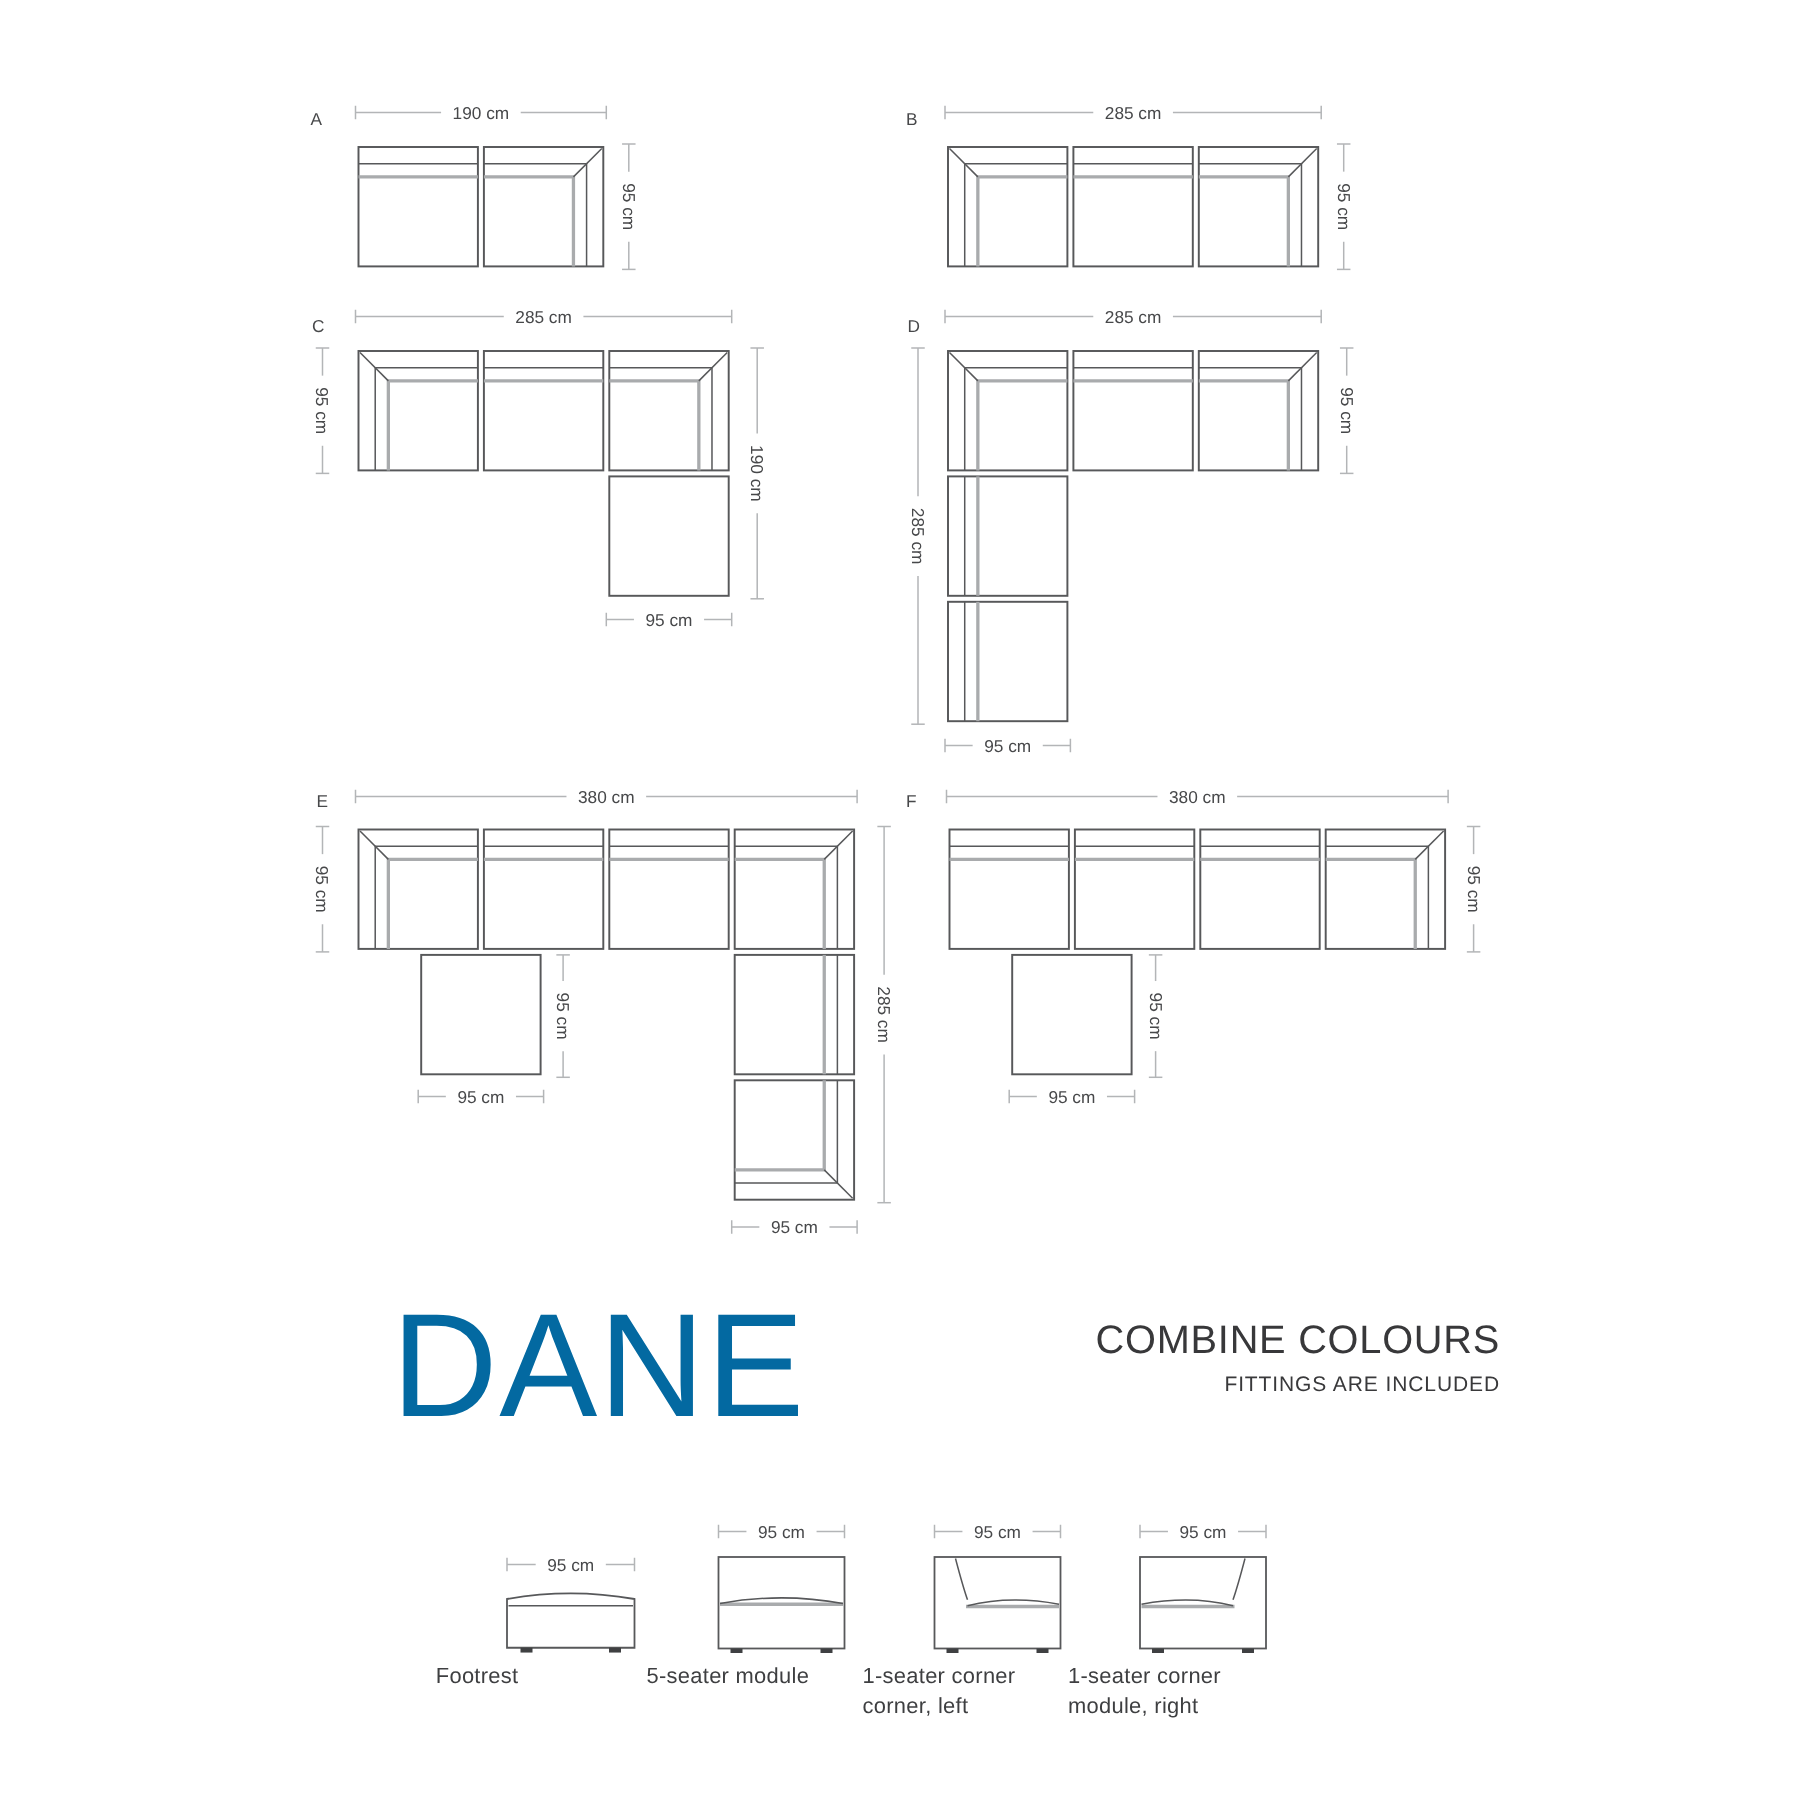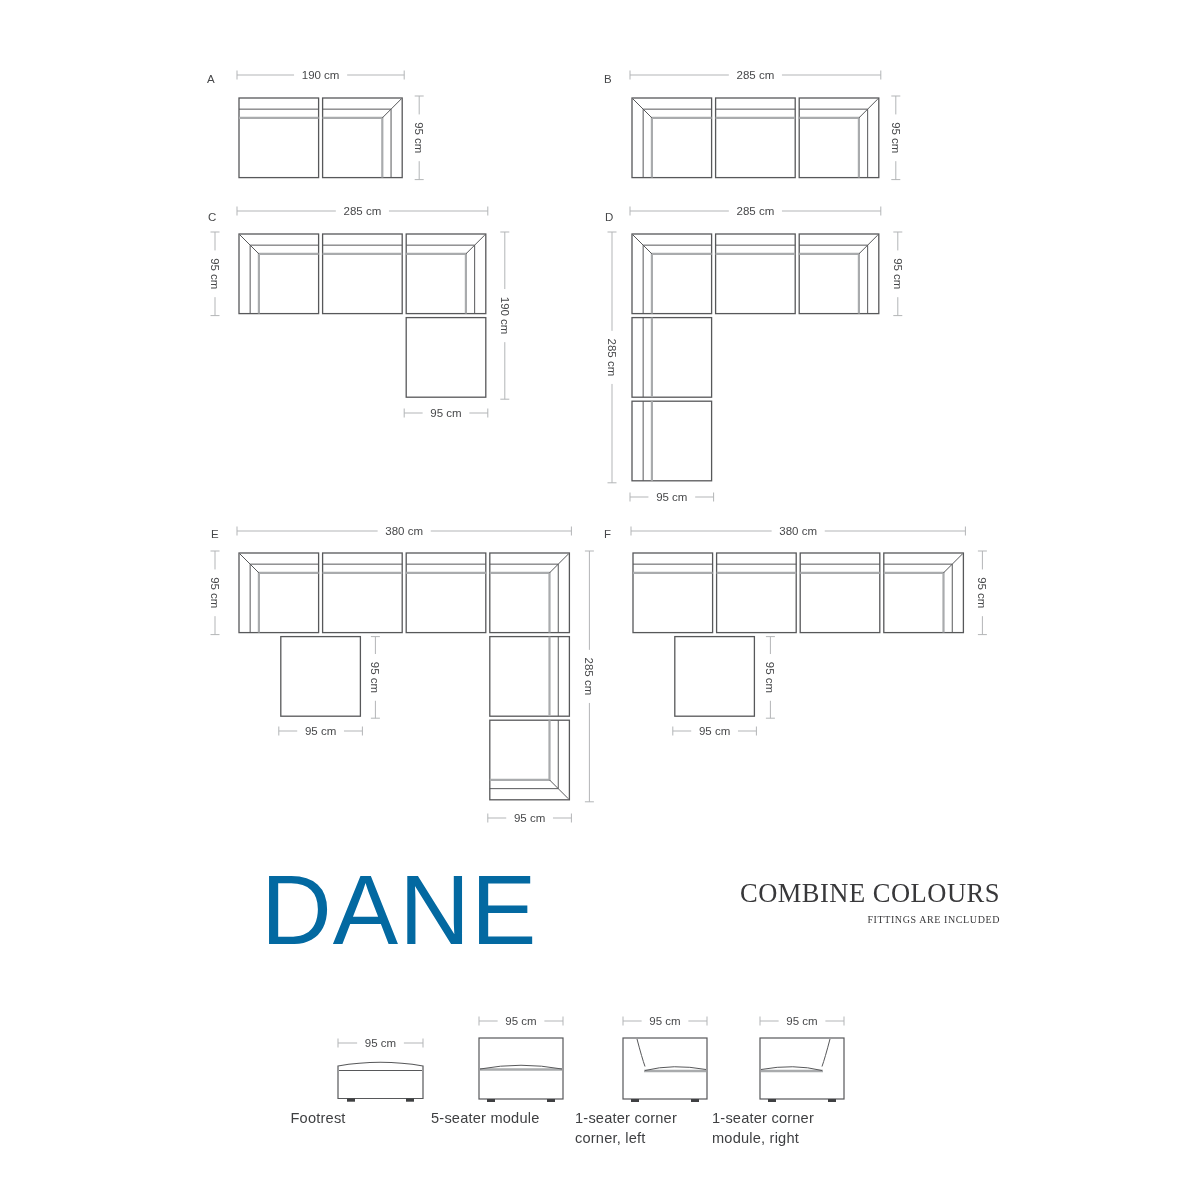--- a/index.html
+++ b/index.html
@@ -2,23 +2,23 @@
 <html><head>
 <meta charset="utf-8">
 <style>
   html,body{margin:0;padding:0;background:#ffffff;}
   .page{position:relative;width:1200px;height:1200px;background:#ffffff;overflow:hidden;
         font-family:"Liberation Sans",sans-serif;}
   #diagram{position:absolute;left:0;top:0;}
   #diagram text{font-family:"Liberation Sans",sans-serif;}
   .title{position:absolute;left:214px;top:861px;font-size:98px;line-height:1;
          font-weight:300;letter-spacing:1px;color:#0369a1;margin-left:47px;}
-  .tagline{position:absolute;right:200px;top:879px;text-align:right;color:#38383a;font-family:Liberation Serif, serif;}
+  .tagline{position:absolute;right:200px;top:879px;text-align:right;color:#38383a;}
   .tagline .tl-line{font-size:26.5px;line-height:28px;font-weight:300;letter-spacing:0.5px;}
-  .tagline .note{font-size:10px;margin-top:7px;letter-spacing:0.6px;color:#39393b;}
+  .tagline .note{font-size:14px;margin-top:7px;letter-spacing:0.6px;color:#39393b;}
   .caption{position:absolute;width:180px;font-size:14.6px;line-height:20px;
            color:#3e3f41;letter-spacing:0.2px;}
 </style>
 </head>
 <body>
 
 <div class="page">
   <svg id="diagram" width="1200" height="1200" viewBox="0 0 1200 1200">
       <g>
         <text x="207" y="83" font-size="11.5" fill="#47484a">A</text>

